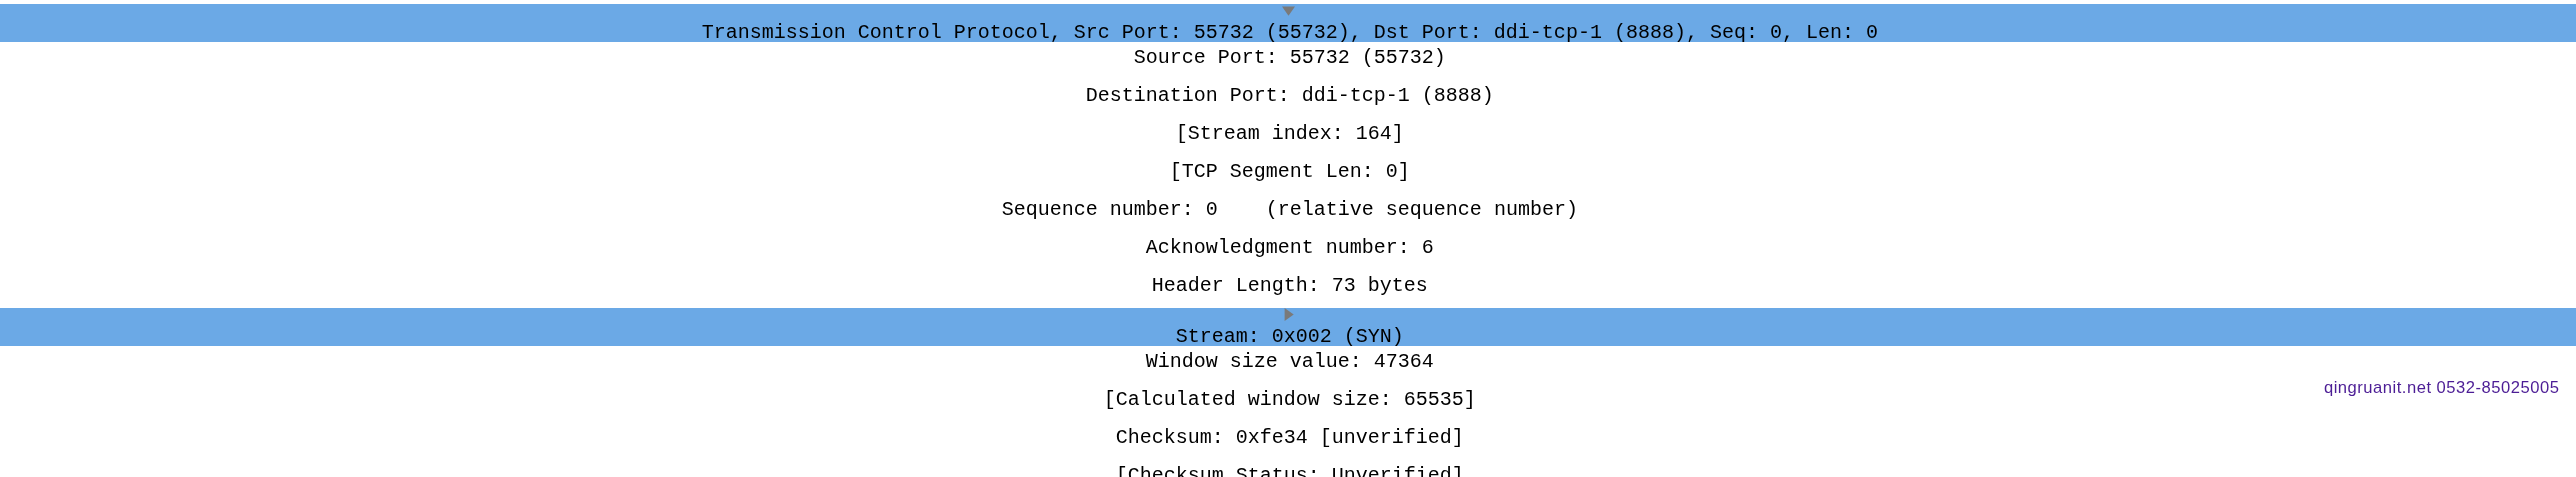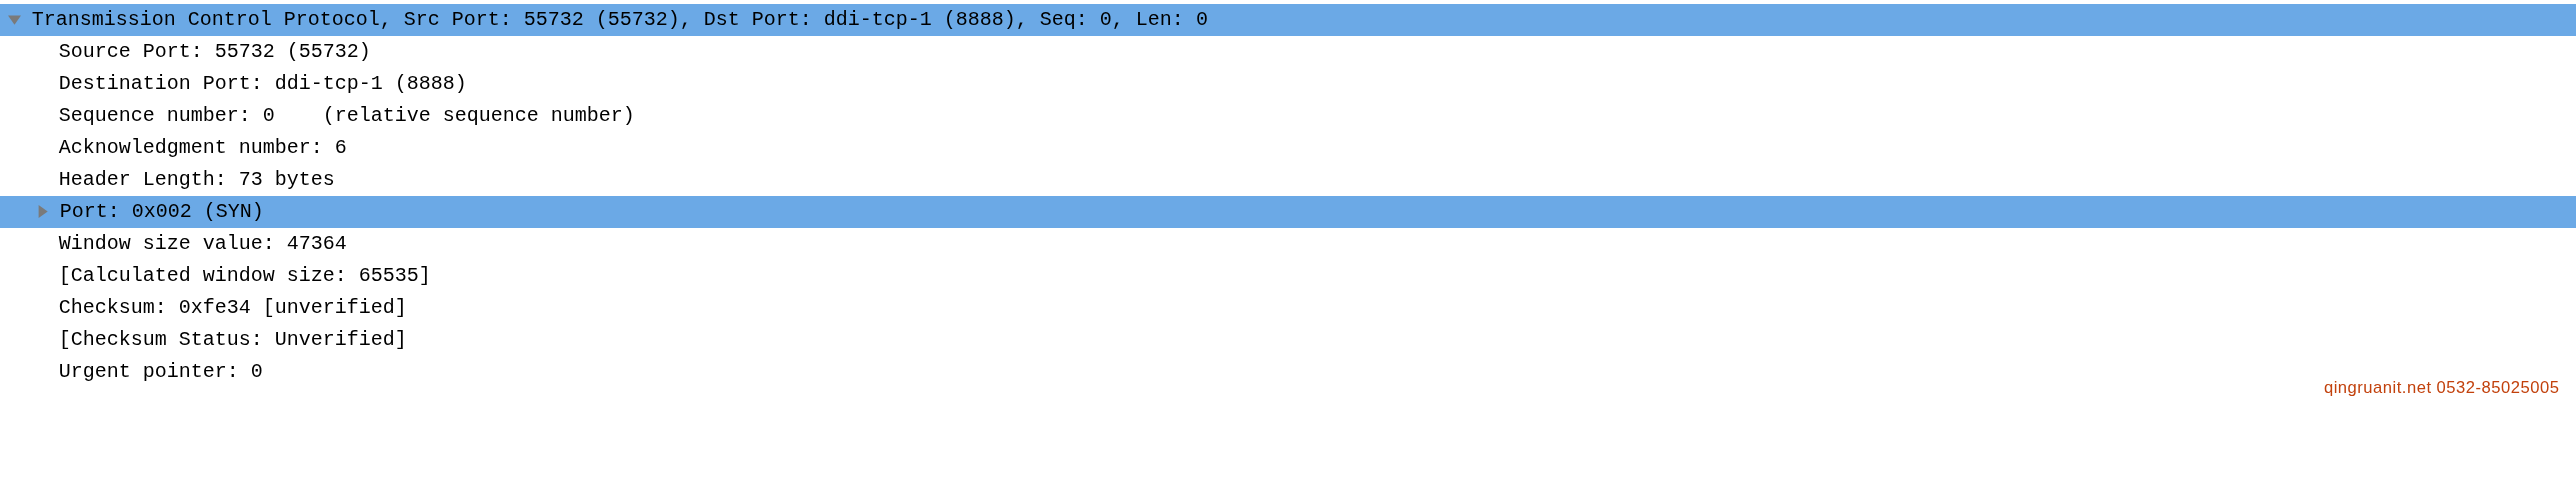--- a/index.html
+++ b/index.html
@@ -12,21 +12,22 @@
     line-height: 1.55;
     color: #000;
     overflow: hidden;
     position: relative;
   }
   .tree { padding-top: 3.7px; }
   .row {
     display: flex;
     align-items: center;
     white-space: pre;
-    height: 32px;
+    height: 38px;
+    flex-direction: column;
   }
   .row.selected {
     background: #6ba9e6;
   }
   .toggle {
     width: 28px;
     display: inline-flex;
     justify-content: center;
     align-items: center;
     flex-shrink: 0;
@@ -36,21 +37,21 @@
   .toggle svg { display: block; }
   .indent-1 { padding-left: 28px; }
   .indent-2 { padding-left: 55px; }
   .label { padding-left: 3.7px; }
   .watermark {
     position: absolute;
     right: 16.6px;
     top: 375px;
     font-family: "Helvetica Neue", Arial, sans-serif;
     font-size: 16.6px;
-    color: #c2410c;
+    color: #4c1d95;
     letter-spacing: 0.5px;
   }
 </style>
 </head>
 <body>
 
 <div class="tree">
 
   <div class="row selected">
     <span class="toggle">
@@ -64,21 +65,29 @@
   <div class="row">
     <span class="indent-2"></span>
     <span class="label">Source Port: 55732 (55732)</span>
   </div>
 
   <div class="row">
     <span class="indent-2"></span>
     <span class="label">Destination Port: ddi-tcp-1 (8888)</span>
   </div>
 
+  <div class="row">
+    <span class="indent-2"></span>
+    <span class="label">[Stream index: 164]</span>
+  </div>
 
+  <div class="row">
+    <span class="indent-2"></span>
+    <span class="label">[TCP Segment Len: 0]</span>
+  </div>
 
   <div class="row">
     <span class="indent-2"></span>
     <span class="label">Sequence number: 0    (relative sequence number)</span>
   </div>
 
   <div class="row">
     <span class="indent-2"></span>
     <span class="label">Acknowledgment number: 6</span>
   </div>
@@ -88,21 +97,21 @@
     <span class="label">Header Length: 73 bytes</span>
   </div>
 
   <div class="row selected">
     <span class="indent-1"></span>
     <span class="toggle">
       <svg width="13" height="13" viewBox="0 0 10 10">
           <polygon points="2,0 9,5 2,10" fill="#7a7a7a"></polygon>
         </svg>
     </span>
-    <span class="label">Port: 0x002 (SYN)</span>
+    <span class="label">Stream: 0x002 (SYN)</span>
   </div>
 
   <div class="row">
     <span class="indent-2"></span>
     <span class="label">Window size value: 47364</span>
   </div>
 
   <div class="row">
     <span class="indent-2"></span>
     <span class="label">[Calculated window size: 65535]</span>

